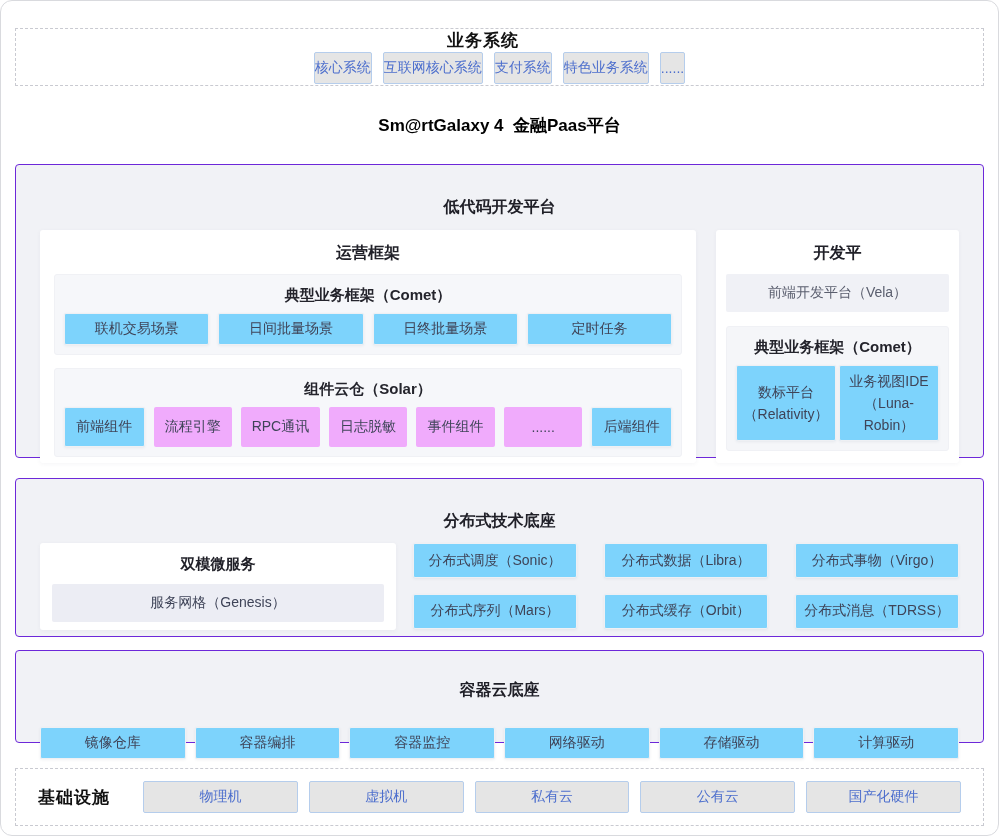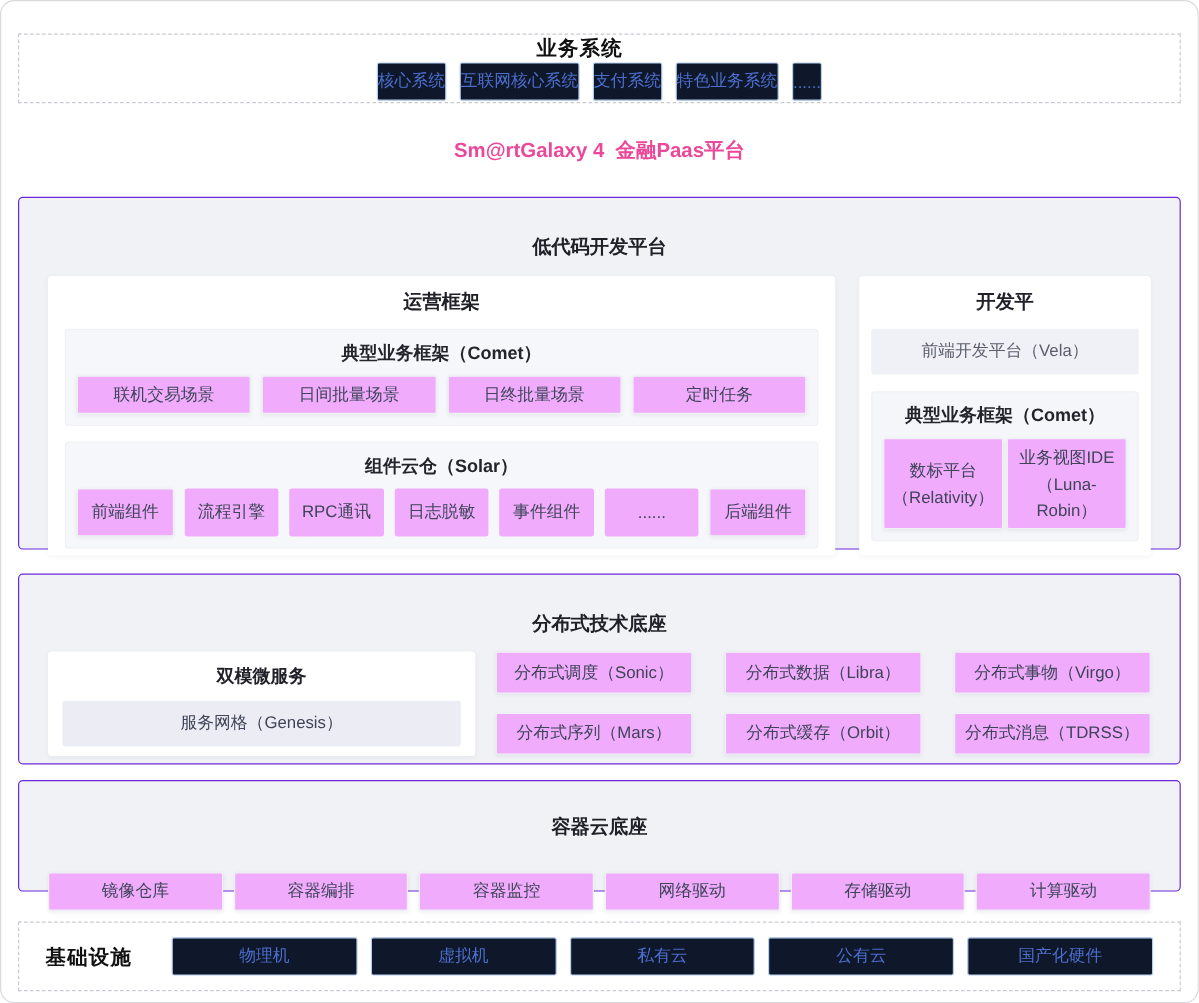--- a/index.html
+++ b/index.html
@@ -15,31 +15,31 @@
     border:1px dashed #c9cad1; display:flex; align-items:center;
     padding:0 22px; background:#ffffff;
   }
   .dashed-row .row-label { width:105px; flex:none; font-size:17px; font-weight:700; color:#111; letter-spacing:1px; }
   .chips { flex:1; display:flex; gap:11px; }
   .chip {
     display:flex; align-items:center; justify-content:center;
     font-size:14px; box-sizing:border-box; border-radius:2px; white-space:nowrap;
   }
   .chip.blue {
-    flex:1; height:32px; background:#0f172a; border:1px solid #b5cdec; color:#4c6ecd;
+    flex:1; height:32px; background:#e5e5e5; border:1px solid #b5cdec; color:#4c6ecd;
   }
   .chip.white {
-    background:#f0abfc; border:1px solid #eef0f4; color:#3f4458;
+    background:#7dd3fc; border:1px solid #eef0f4; color:#3f4458;
     box-shadow:0 1px 3px rgba(40,50,80,0.07);
   }
   .chip.gray { background:#f0abfc; color:#3f4458; }
 
   .page-title {
     height:78px; display:flex; align-items:center; justify-content:center;
-    font-size:17px; font-weight:700; color:#ec4899; white-space:pre;
+    font-size:17px; font-weight:700; color:#000000; white-space:pre;
   }
 
   
   .section {
     margin:0 14px; background:#f1f2f6; border:1px solid #6d28d9; border-radius:4px;
     box-sizing:border-box; padding:16px 24px;
   }
   .sec-title { text-align:center; font-weight:700; font-size:16px; color:#202028; padding-top:15px; line-height:22px; }
 
   .lowcode { height:294px; }

